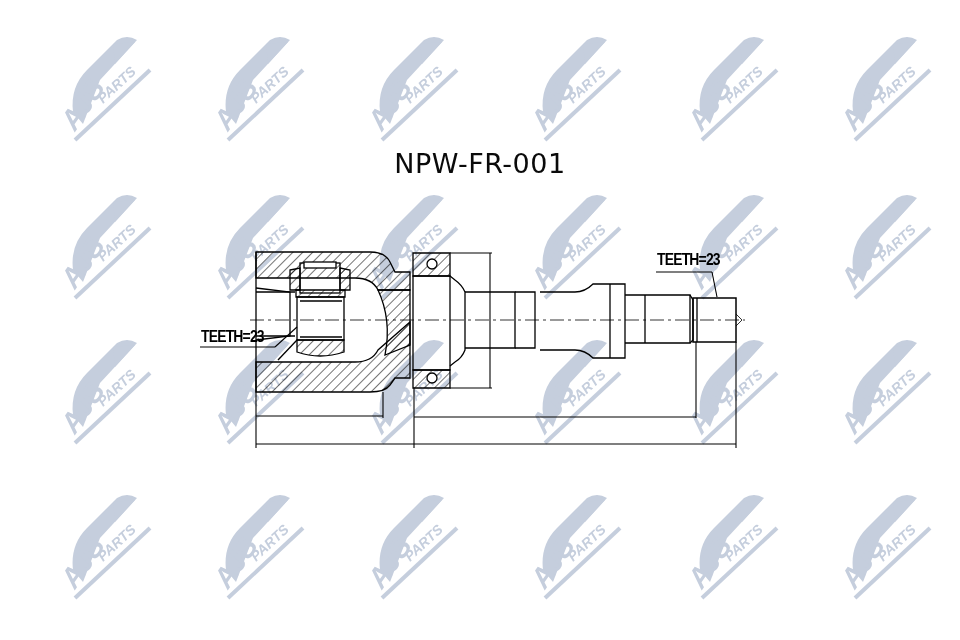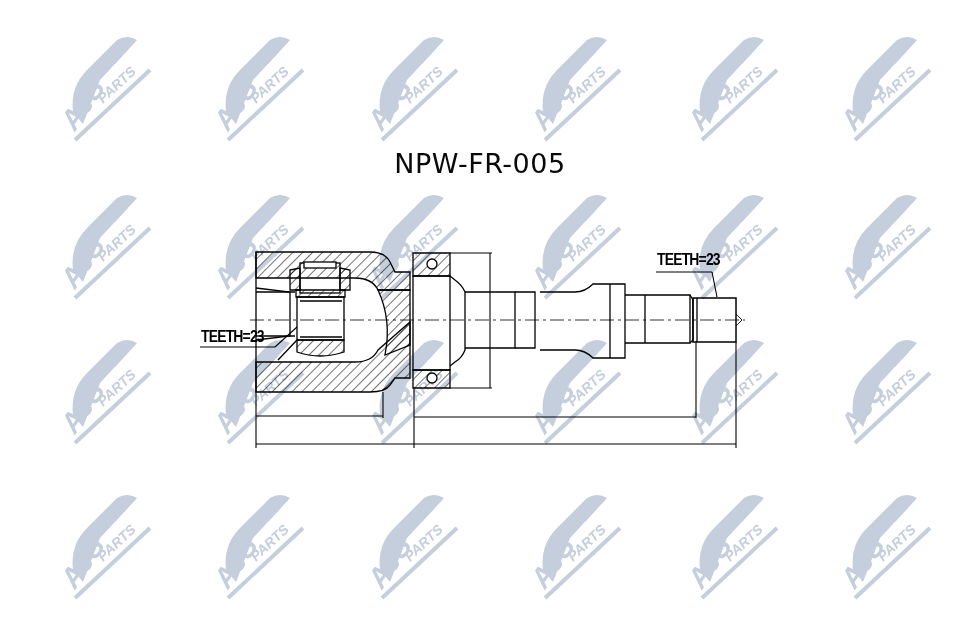--- a/index.html
+++ b/index.html
@@ -180,21 +180,21 @@
         </svg></div>
       <div class="wm" style="left: 825px; top: 490px;"><svg width="110" height="110" viewBox="0 0 110 110">
           <path d="M28,80 Q25,55 42,38 L72,8 Q82,2 92,8 L55,48 L38,92 Z" fill="#c5cedd"></path>
           <path d="M68,12 L90,10 L70,32 Z" fill="#c5cedd"></path>
           <line x1="30" y1="108" x2="105" y2="38" stroke="#c5cedd" stroke-width="4"></line>
           <text x="0" y="0" transform="translate(30,100) rotate(-55)" font-family="Liberation Sans, sans-serif" font-weight="bold" font-style="italic" font-size="28" fill="#c5cedd">AJS</text>
           <text x="0" y="0" transform="translate(58,72) rotate(-43)" font-family="Liberation Sans, sans-serif" font-weight="bold" font-style="italic" font-size="14" fill="#c5cedd">PARTS</text>
         </svg></div>
     </div>
 
-  <div class="title">NPW-FR-005</div>
+  <div class="title">NPW-FR-001</div>
 
   <svg class="drawing" width="960" height="640" viewBox="0 0 960 640">
     <defs>
       <pattern id="hatch" patternUnits="userSpaceOnUse" width="7" height="7" patternTransform="rotate(45)">
         <line x1="0" y1="0" x2="0" y2="7" stroke="#000" stroke-width="1.1"></line>
       </pattern>
     </defs>
 
     <g fill="none" stroke="#000" stroke-width="1.3">
 

